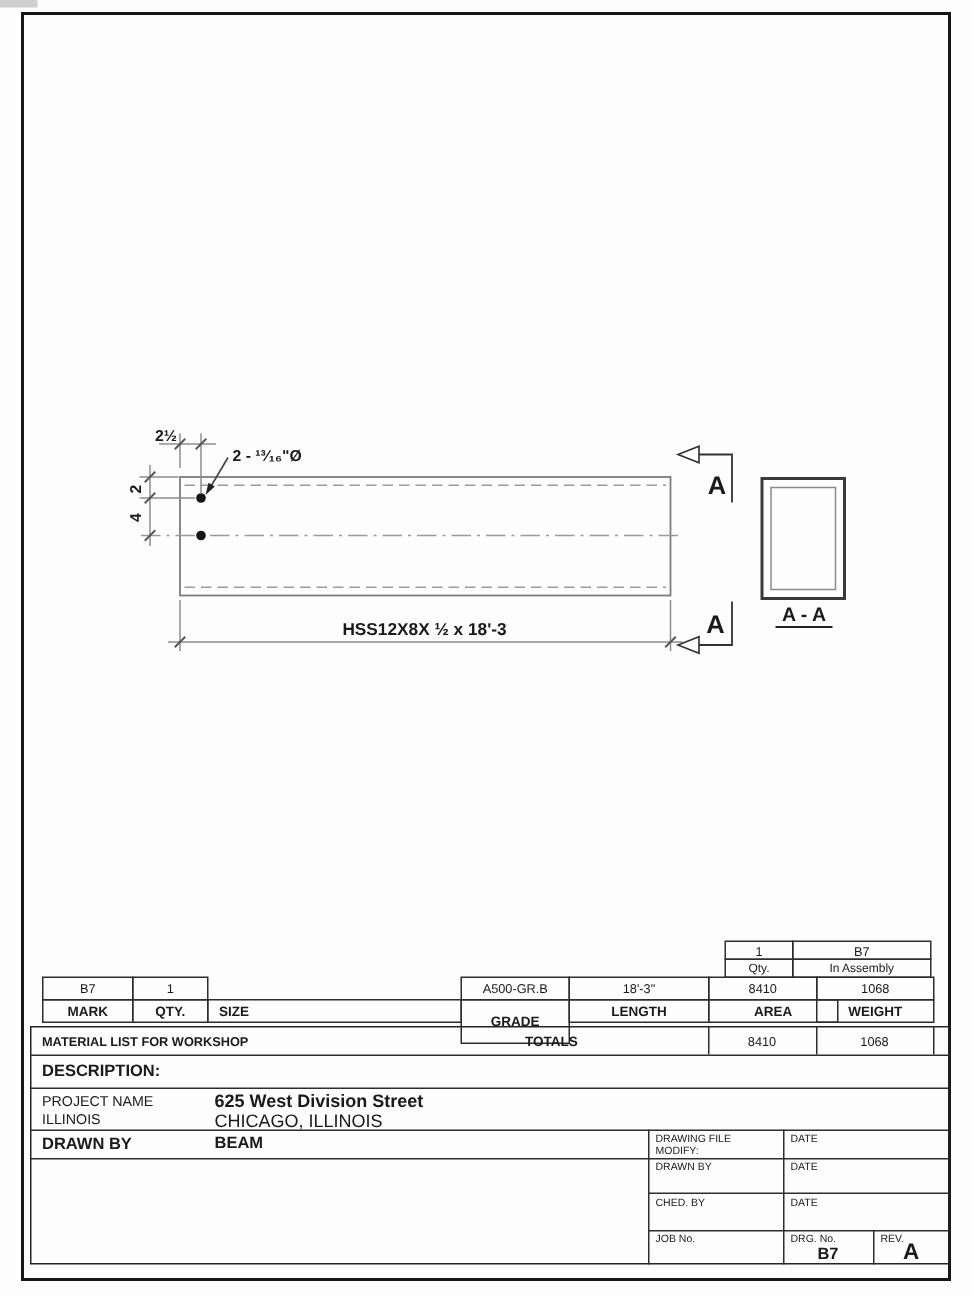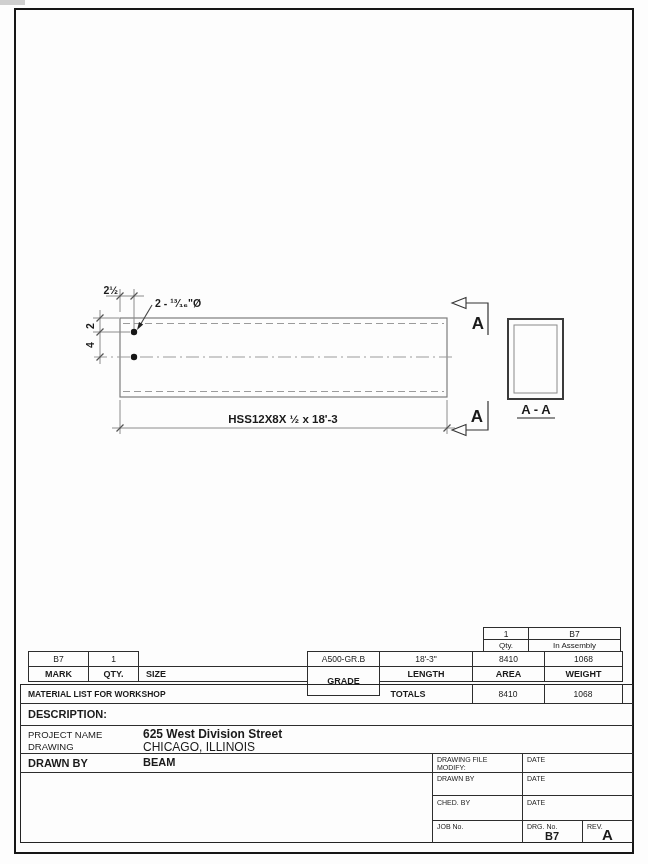--- a/index.html
+++ b/index.html
@@ -153,21 +153,21 @@
     </div>
   <div class="cell f9 b leftal" style="left:138px;top:666px;width:170px;height:16px;">
     <span>SIZE</span>
     </div>
   <div class="cell f9 b" style="left:307px;top:666px;width:73px;height:30px;">
     <span>GRADE</span>
     </div>
   <div class="cell f9 b" style="left:379px;top:666px;width:94px;height:16px;">
     <span>LENGTH</span>
     </div>
-  <div class="cell f9 b" style="left:472px;top:666px;width:73px;height:16px;">
+  <div class="cell f9 b" style="left:472px;top:666px;width:87px;height:16px;">
     <span>AREA</span>
     </div>
   <div class="cell f9 b" style="left:544px;top:666px;width:79px;height:16px;">
     <span>WEIGHT</span>
     </div>
 
   <div class="block"></div>
 
   <div class="hline" style="left:20px;top:703px;width:613px;height:1px;"></div>
   <div class="hline" style="left:20px;top:725px;width:613px;height:1px;"></div>
@@ -176,29 +176,29 @@
   <div class="hline" style="left:432px;top:795px;width:201px;height:1px;"></div>
   <div class="hline" style="left:432px;top:820px;width:201px;height:1px;"></div>
   <div class="vline" style="left:432px;top:753px;width:1px;height:90px;"></div>
   <div class="vline" style="left:522px;top:753px;width:1px;height:90px;"></div>
   <div class="vline" style="left:582px;top:820px;width:1px;height:23px;"></div>
   <div class="vline" style="left:472px;top:684px;width:1px;height:19px;"></div>
   <div class="vline" style="left:544px;top:684px;width:1px;height:19px;"></div>
   <div class="vline" style="left:622px;top:684px;width:1px;height:19px;"></div>
 
   <div class="lbl f85 b" style="left:28px;top:689px;">MATERIAL LIST FOR WORKSHOP</div>
-  <div class="lbl f9 b" style="left:350px;top:689px;width:116px;text-align:center;">TOTALS</div>
+  <div class="lbl f9 b" style="left:350px;top:689px;width:116px;text-align:left;">TOTALS</div>
   <div class="lbl f85 ctr" style="left:472px;top:689px;width:72px;">8410</div>
   <div class="lbl f85 ctr" style="left:544px;top:689px;width:78px;">1068</div>
 
   <div class="lbl f11 b" style="left:28px;top:708px;">DESCRIPTION:</div>
   <div class="lbl f11 b" style="left:143px;top:708px;margin-top:48px;">BEAM</div>
 
   <div class="lbl f95" style="left:28px;top:729px;">PROJECT NAME</div>
-  <div class="lbl f95" style="left:28px;top:741px;">DRAWING</div>
+  <div class="lbl f95" style="left:28px;top:741px;">ILLINOIS</div>
   <div class="lbl f12" style="left:143px;top:727px;font-weight:bold;">625 West Division Street</div>
   <div class="lbl f12" style="left:143px;top:740px;">CHICAGO, ILLINOIS</div>
 
   <div class="lbl f11 b" style="left:28px;top:757px;">DRAWN BY</div>
 
   <div class="lbl f7" style="left:437px;top:756px;">DRAWING FILE</div>
   <div class="lbl f7" style="left:437px;top:764px;">MODIFY:</div>
   <div class="lbl f7" style="left:527px;top:756px;">DATE</div>
 
   <div class="lbl f7" style="left:437px;top:775px;">DRAWN BY</div>

